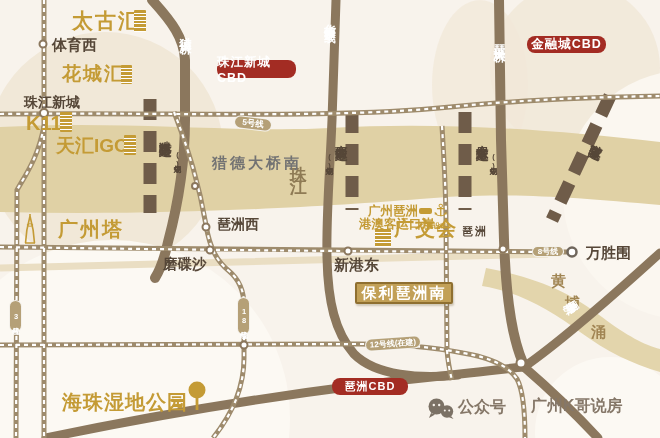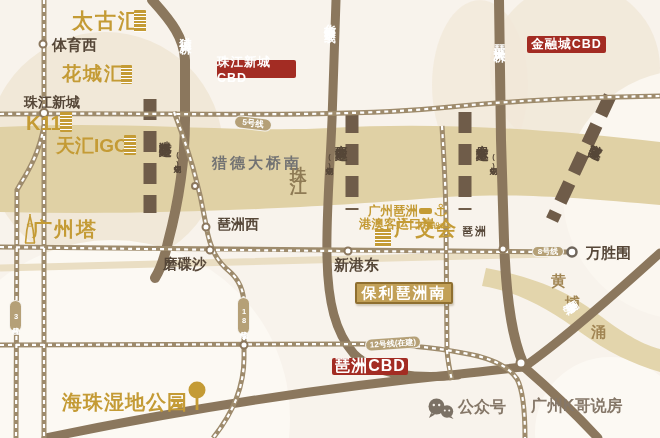--- a/index.html
+++ b/index.html
@@ -5,21 +5,21 @@
   html,body{margin:0;padding:0;background:#e8e4dc;}
   .map{position:relative;width:660px;height:438px;background:#f8f3ec;overflow:hidden;
        font-family:"Liberation Sans","DejaVu Sans",sans-serif;}
   .map svg.base{position:absolute;left:0;top:0;}
   .lbl{position:absolute;white-space:nowrap;line-height:1.05;}
   .gold{color:#c49b35;font-weight:bold;text-align:center;}
   .dark{color:#564738;font-weight:bold;}
   .brown{color:#737373;font-weight:bold;}
   .white{color:#ffffff;font-weight:bold;}
   .v{writing-mode:vertical-lr;text-orientation:upright;}
-  .badge-red{position:absolute;background:#a32c23;color:#fff;font-weight:bold;border-radius:2px;
+  .badge-red{position:absolute;background:#a32c23;color:#fff;font-weight:bold;border-radius:8px;
              display:flex;align-items:center;justify-content:center;letter-spacing:1px;}
   .pill{position:absolute;background:#b5a077;color:#fff;border-radius:8px;
         display:flex;align-items:center;justify-content:center;font-weight:bold;
         border:1px solid rgba(255,255,255,.85);box-sizing:border-box;}
   .prop{position:absolute;background:#c2a057;border:2px solid #8f6f30;color:#fff;font-weight:bold;
         display:flex;align-items:center;justify-content:center;letter-spacing:2px;
         border-radius:2px;box-shadow:1px 2px 2px rgba(90,70,30,.25);box-sizing:border-box;}
   .bldg{position:absolute;background:repeating-linear-gradient(to bottom,
         #c49b35 0,#c49b35 2.6px,#ffffff 2.6px,#ffffff 3.6px);border-radius:1px;}
   .bar-icon{position:absolute;background:#c49b35;border-radius:2px;}
@@ -107,21 +107,21 @@
   <div class="lbl gold" style="left:26px;top:113px;font-size:20px">K11</div>
   <span class="bldg" style="left:60px;top:112px;width:12px;height:20px"></span>
 
   <div class="lbl gold" style="left:56px;top:136px;font-size:19px">天汇IGC</div>
   <span class="bldg" style="left:124px;top:135px;width:12px;height:20px"></span>
 
   <svg style="position:absolute;left:22px;top:214px" width="16" height="31" viewBox="0 0 16 31">
     <path d="M8,2 C5.5,11 4,19 3.5,29 M8,2 C10.5,11 12,19 12.5,29 M8,0 L8,4 M3,29 L13,29" stroke="#c49b35" stroke-width="1.6" fill="none"></path>
     <ellipse cx="8" cy="11" rx="3" ry="1.2" fill="none" stroke="#c49b35" stroke-width="1"></ellipse>
   </svg>
-  <div class="lbl gold" style="left:32px;top:219px;font-size:20px;letter-spacing:2px">广州塔</div>
+  <div class="lbl gold" style="left:58px;top:219px;font-size:20px;letter-spacing:2px">广州塔</div>
 
   <div class="lbl gold" style="left:368px;top:205px;font-size:12.5px">广州琶洲</div>
   <div class="lbl gold" style="left:359px;top:218px;font-size:12.5px">港澳客运口岸</div>
   <div class="lbl gold" style="left:424px;top:222px;font-size:7px">(建设中)</div>
   <span class="bar-icon" style="left:419px;top:208px;width:13px;height:6px"></span>
   <div class="lbl gold" style="left:433px;top:202px;font-size:17px">⚓</div>
 
   <span class="bldg" style="left:375px;top:229px;width:16px;height:18px"></span>
   <div class="lbl gold" style="left:394px;top:218px;font-size:20px;letter-spacing:1px">广交会</div>
 
@@ -158,21 +158,21 @@
   <div class="lbl dark v" style="left:334px;top:135px;font-size:12.5px;letter-spacing:1px">会展西隧道</div>
   <div class="lbl dark v" style="left:325px;top:152px;font-size:7.5px">(规划中)</div>
 
   <div class="lbl dark v" style="left:475px;top:135px;font-size:12.5px;letter-spacing:1px">会展东隧道</div>
   <div class="lbl dark v" style="left:489px;top:152px;font-size:7.5px">(规划中)</div>
 
   <div class="lbl dark v" style="left:594px;top:135px;font-size:13px;letter-spacing:1px;transform:rotate(20deg)">车陂隧道</div>
 
   <div class="badge-red" style="left:217px;top:60px;width:79px;height:18px;font-size:12.5px">珠江新城CBD</div>
   <div class="badge-red" style="left:527px;top:36px;width:79px;height:17px;font-size:12.5px">金融城CBD</div>
-  <div class="badge-red" style="left:332px;top:358px;width:76px;height:17px;font-size:16px">琶洲CBD</div>
+  <div class="badge-red" style="left:332px;top:378px;width:76px;height:17px;font-size:11px">琶洲CBD</div>
 
   <div class="prop" style="left:355px;top:282px;width:98px;height:22px;font-size:15px">保利琶洲南</div>
 
   <div class="pill" style="left:234px;top:117px;width:38px;height:13px;font-size:8.5px;transform:rotate(7deg)">5号线</div>
   <div class="pill" style="left:532px;top:246px;width:32px;height:11px;font-size:8px">8号线</div>
   <div class="pill" style="left:365px;top:337px;width:56px;height:13px;font-size:8px;transform:rotate(-4deg)">12号线(在建)</div>
   <div class="pill v" style="left:237px;top:297px;width:13px;height:38px;font-size:7.5px">18号线</div>
   <div class="pill v" style="left:9px;top:300px;width:13px;height:32px;font-size:7.5px">3号线</div>
 
   <svg style="position:absolute;left:427px;top:398px" width="28" height="22" viewBox="0 0 28 22">

